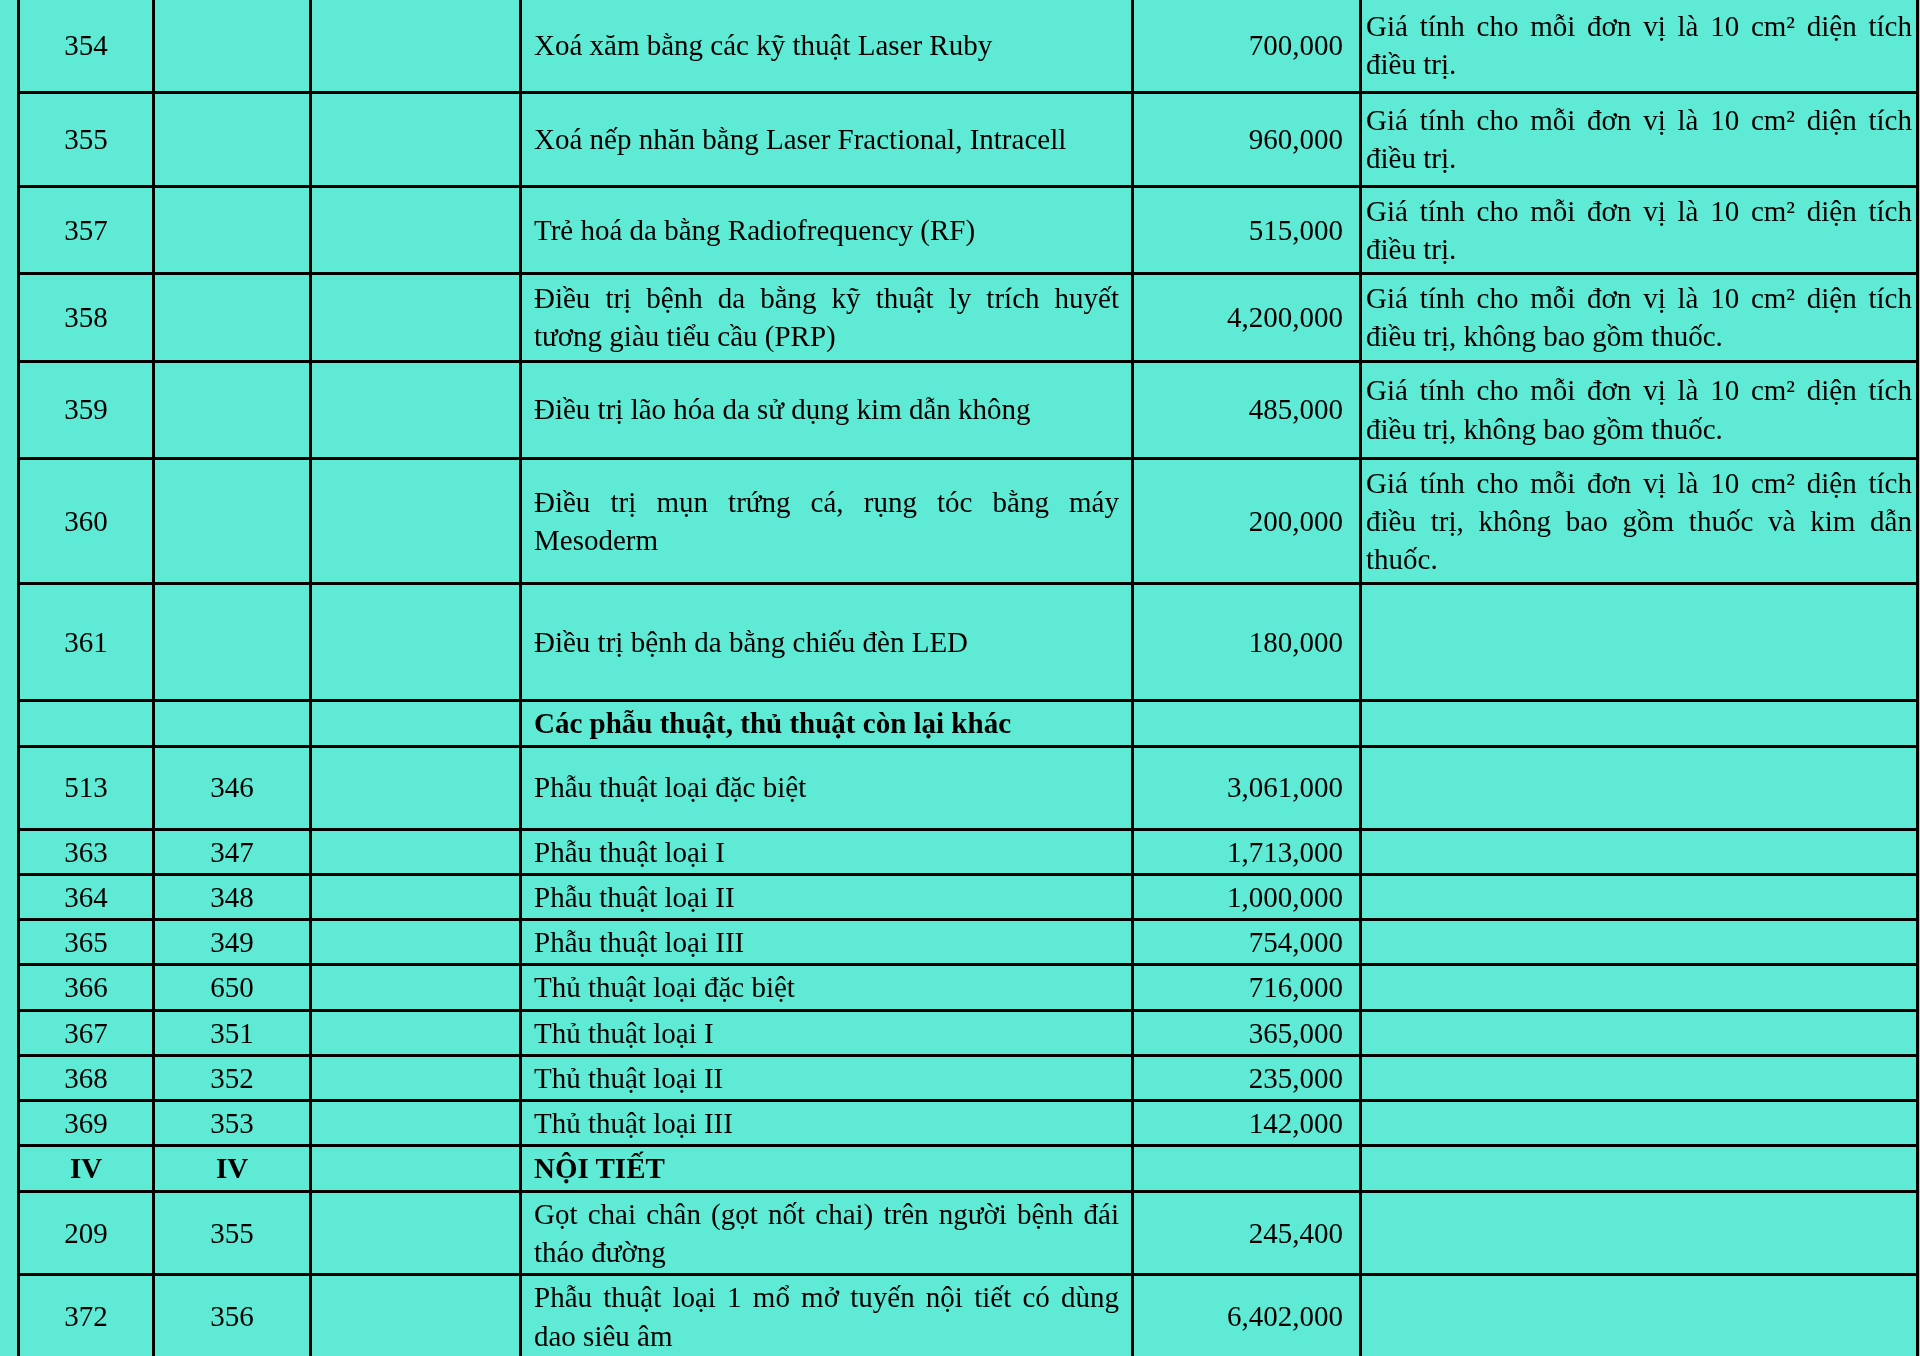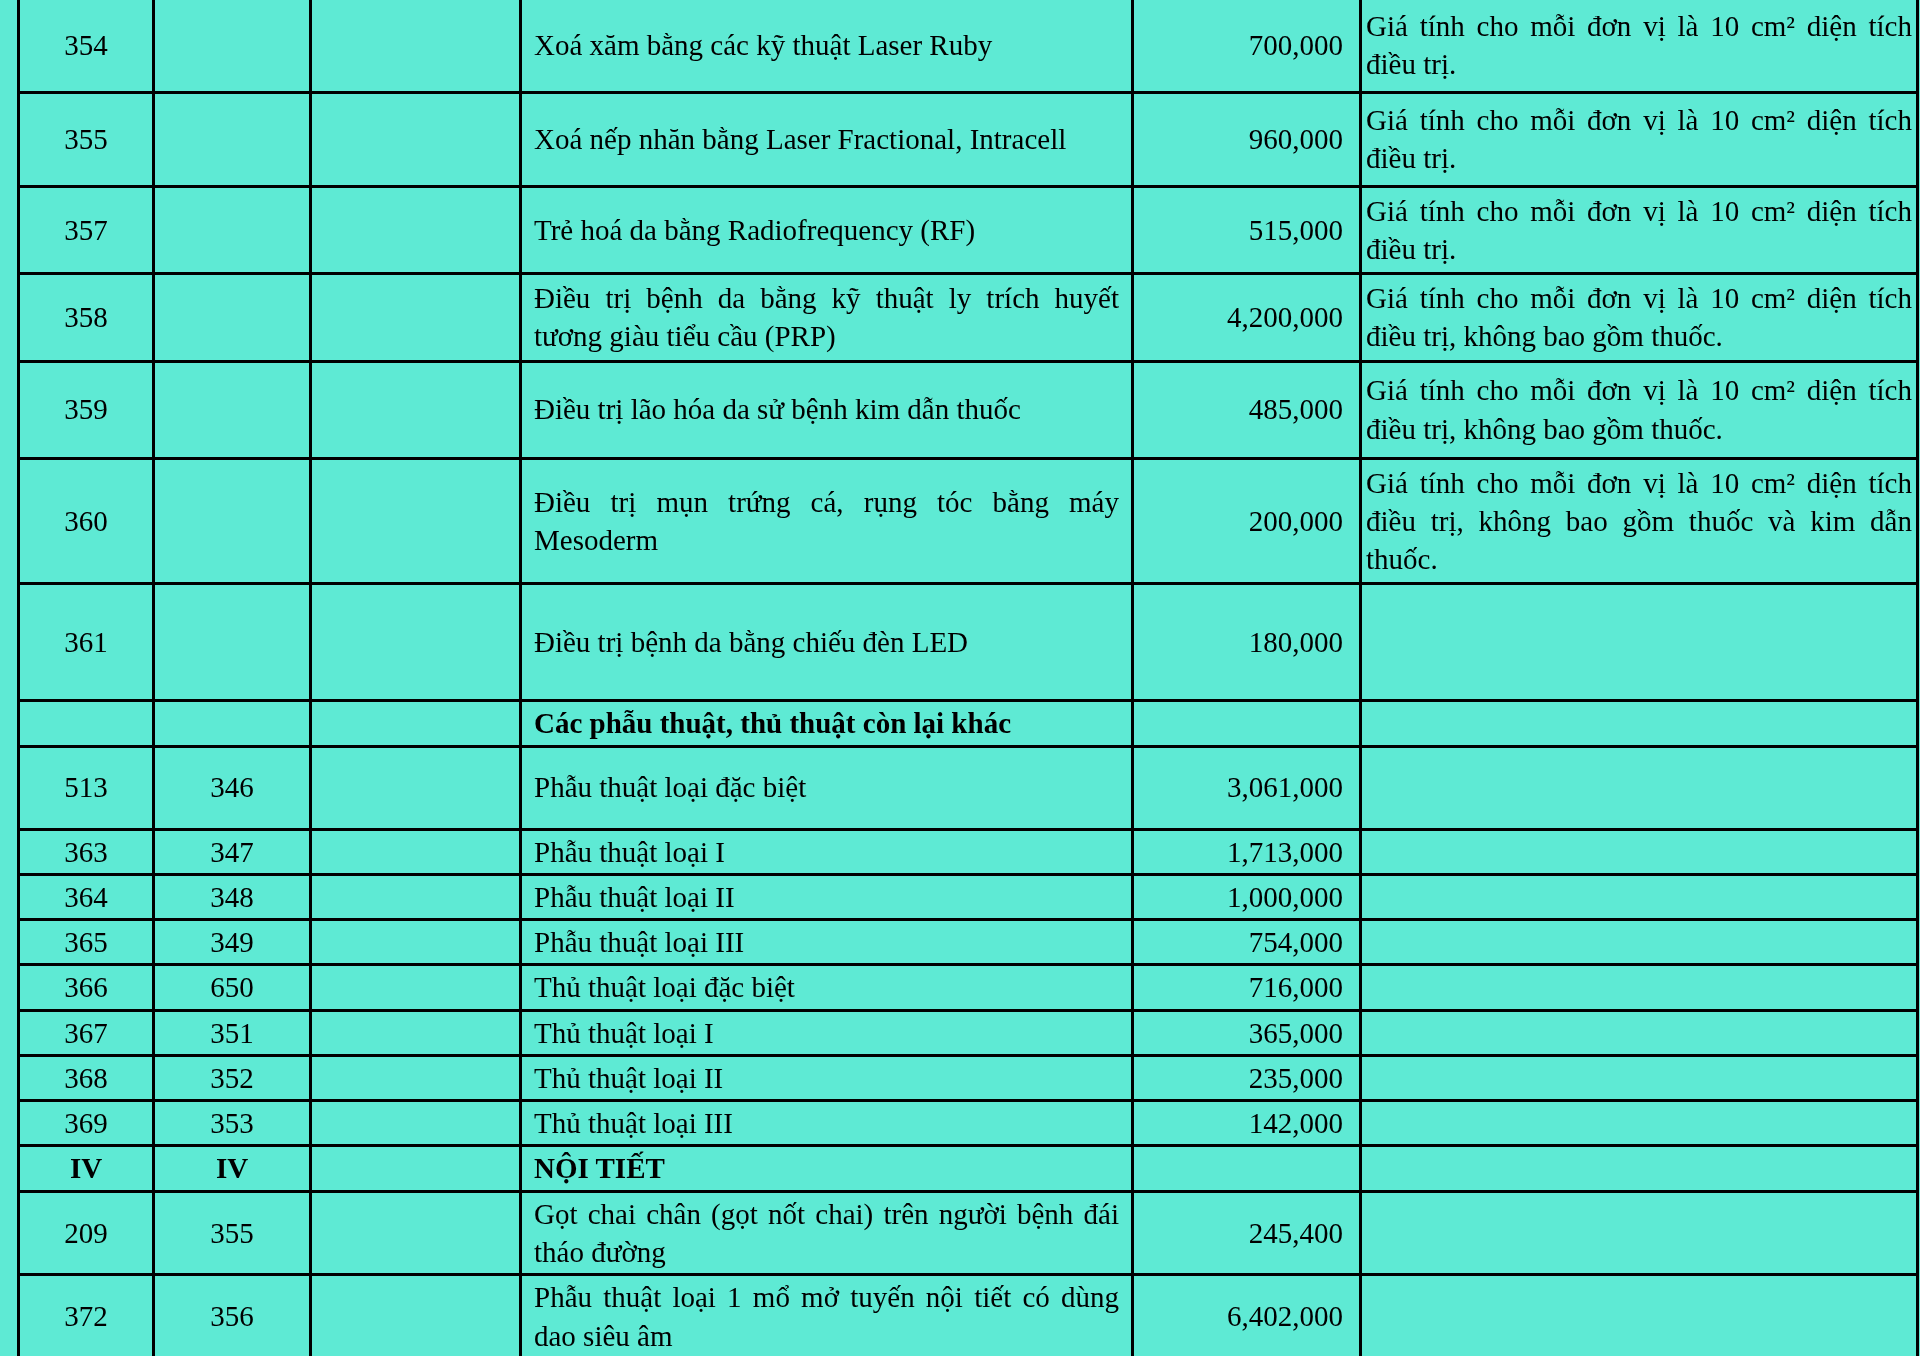--- a/index.html
+++ b/index.html
@@ -87,21 +87,21 @@
           <td class="c-no2"></td>
           <td class="c-code"></td>
           <td class="c-name">Điều trị bệnh da bằng kỹ thuật ly trích huyết tương giàu tiểu cầu (PRP)</td>
           <td class="c-price">4,200,000</td>
           <td class="c-note">Giá tính cho mỗi đơn vị là 10 cm² diện tích điều trị, không bao gồm thuốc.</td>
         </tr>
         <tr>
           <td class="c-no">359</td>
           <td class="c-no2"></td>
           <td class="c-code"></td>
-          <td class="c-name">Điều trị lão hóa da sử bệnh kim dẫn thuốc</td>
+          <td class="c-name">Điều trị lão hóa da sử dụng kim dẫn không</td>
           <td class="c-price">485,000</td>
           <td class="c-note">Giá tính cho mỗi đơn vị là 10 cm² diện tích điều trị, không bao gồm thuốc.</td>
         </tr>
         <tr>
           <td class="c-no">360</td>
           <td class="c-no2"></td>
           <td class="c-code"></td>
           <td class="c-name">Điều trị mụn trứng cá, rụng tóc bằng máy Mesoderm</td>
           <td class="c-price">200,000</td>
           <td class="c-note">Giá tính cho mỗi đơn vị là 10 cm² diện tích điều trị, không bao gồm thuốc và kim dẫn thuốc.</td>

